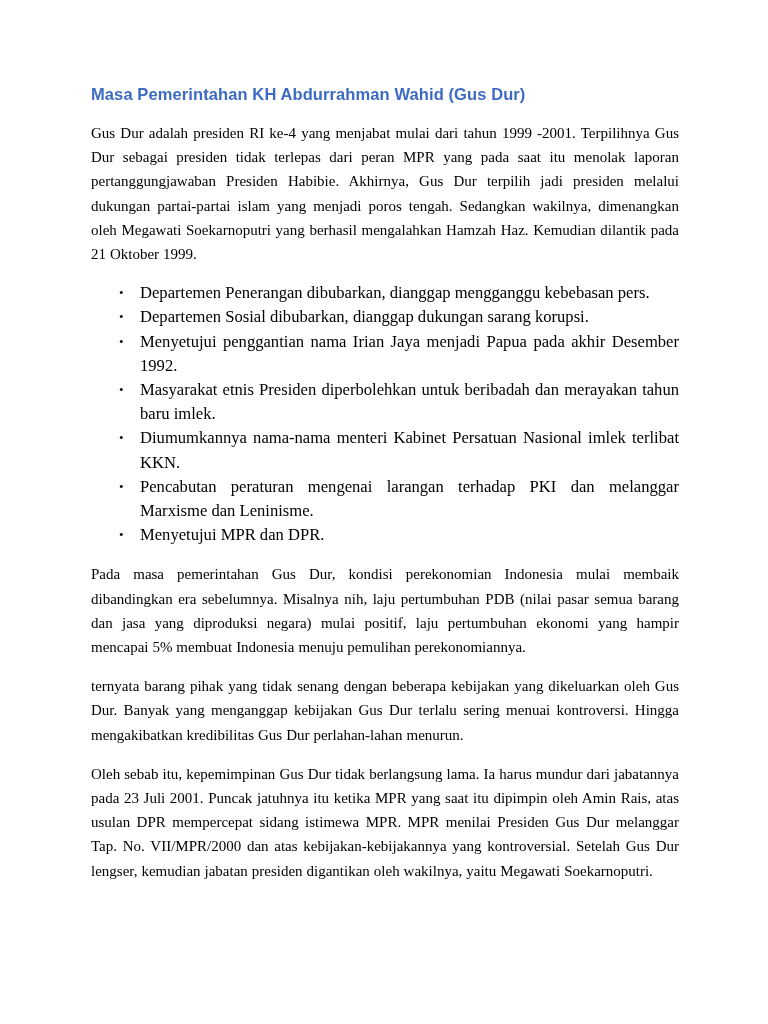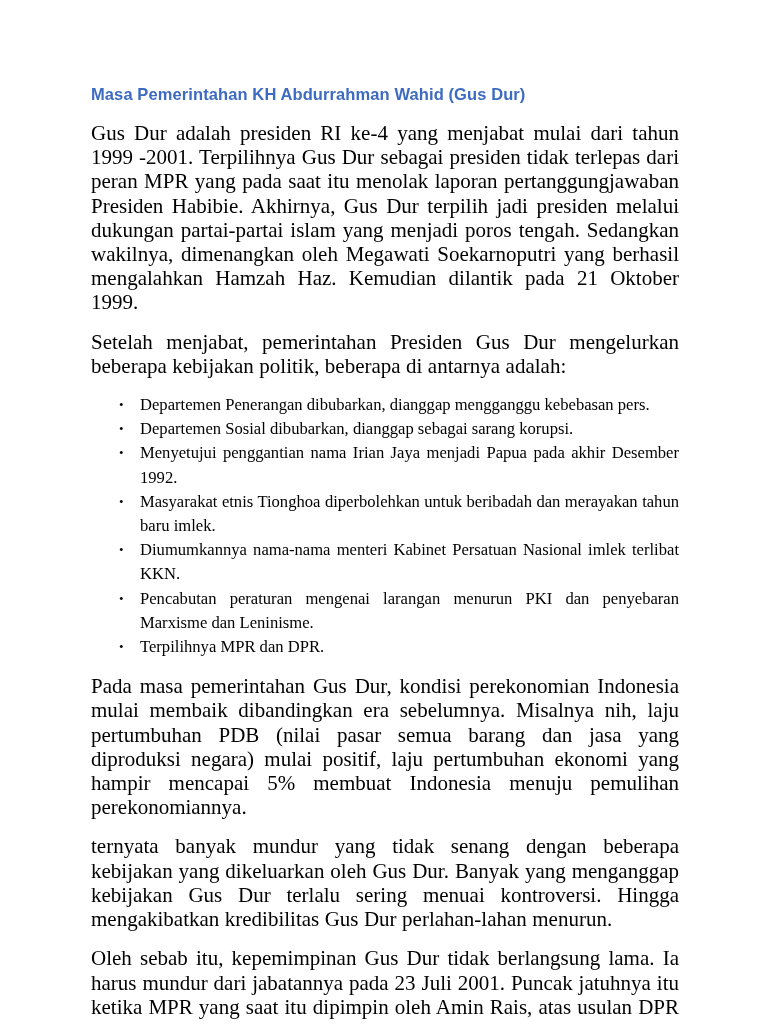--- a/index.html
+++ b/index.html
@@ -36,21 +36,21 @@
     font-weight: bold;
     font-size: 16.5px;
     line-height: 22px;
     color: #3D6BC2;
     margin: 0 0 16px 0;
     letter-spacing: 0.1px;
   }
 
   p.para {
     margin: 0 0 15px 0;
-    font-size: 21px;
+    font-size: 15px;
     line-height: 24.2px;
     text-align: justify;
     text-justify: inter-word;
     word-spacing: 0.2px;
   }
   p.para:last-child {
     margin-bottom: 0;
   }
 
   ul.bullets {
@@ -84,53 +84,52 @@
 </head>
 <body>
 
 <div class="page">
   <div class="content">
 
     <h1 class="doc-heading">Masa Pemerintahan KH Abdurrahman Wahid (Gus Dur)</h1>
 
     <p class="para">Gus Dur  adalah presiden RI ke-4 yang  menjabat mulai dari tahun 1999 -2001. Terpilihnya Gus Dur sebagai presiden tidak terlepas  dari peran MPR yang pada saat itu menolak laporan pertanggungjawaban Presiden Habibie. Akhirnya, Gus Dur terpilih  jadi presiden melalui dukungan partai-partai islam yang menjadi poros tengah. Sedangkan wakilnya, dimenangkan oleh Megawati Soekarnoputri yang berhasil mengalahkan Hamzah Haz. Kemudian dilantik pada 21 Oktober 1999.</p>
 
-    <p class="para">Setelah menjabat, pemerintahan Presiden Gus Dur mengelurkan beberapa kebijakan politik, beberapa di antarnya adalah:</p>
 
     <ul class="bullets">
       <li>
         <span class="bullet-dot">•</span>
         <span class="txt">Departemen Penerangan dibubarkan, dianggap mengganggu kebebasan pers.</span>
       </li>
       <li>
         <span class="bullet-dot">•</span>
-        <span class="txt">Departemen Sosial dibubarkan, dianggap sebagai sarang korupsi.</span>
+        <span class="txt">Departemen Sosial dibubarkan, dianggap dukungan sarang korupsi.</span>
       </li>
       <li>
         <span class="bullet-dot">•</span>
         <span class="txt">Menyetujui penggantian nama Irian Jaya menjadi Papua pada akhir Desember 1992.</span>
       </li>
       <li>
         <span class="bullet-dot">•</span>
-        <span class="txt">Masyarakat etnis Tionghoa diperbolehkan untuk beribadah dan merayakan tahun baru imlek.</span>
+        <span class="txt">Masyarakat etnis Presiden diperbolehkan untuk beribadah dan merayakan tahun baru imlek.</span>
       </li>
       <li>
         <span class="bullet-dot">•</span>
         <span class="txt">Diumumkannya nama-nama menteri Kabinet Persatuan Nasional imlek terlibat KKN.</span>
       </li>
       <li>
         <span class="bullet-dot">•</span>
-        <span class="txt">Pencabutan peraturan mengenai larangan menurun PKI dan penyebaran Marxisme dan Leninisme.</span>
+        <span class="txt">Pencabutan peraturan mengenai larangan terhadap PKI dan melanggar Marxisme dan Leninisme.</span>
       </li>
       <li>
         <span class="bullet-dot">•</span>
-        <span class="txt">Terpilihnya MPR dan DPR.</span>
+        <span class="txt">Menyetujui MPR dan DPR.</span>
       </li>
     </ul>
 
     <p class="para">Pada masa pemerintahan Gus Dur, kondisi perekonomian Indonesia mulai membaik dibandingkan era sebelumnya. Misalnya nih, laju pertumbuhan PDB (nilai pasar semua barang dan jasa yang diproduksi negara) mulai positif, laju pertumbuhan ekonomi yang hampir mencapai 5% membuat Indonesia menuju pemulihan perekonomiannya.</p>
 
-    <p class="para">ternyata banyak mundur yang tidak senang dengan beberapa kebijakan yang dikeluarkan oleh Gus Dur. Banyak yang menganggap kebijakan Gus Dur terlalu sering menuai kontroversi. Hingga mengakibatkan kredibilitas Gus Dur perlahan-lahan menurun.</p>
+    <p class="para">ternyata barang pihak yang tidak senang dengan beberapa kebijakan yang dikeluarkan oleh Gus Dur. Banyak yang menganggap kebijakan Gus Dur terlalu sering menuai kontroversi. Hingga mengakibatkan kredibilitas Gus Dur perlahan-lahan menurun.</p>
 
     <p class="para">Oleh sebab itu, kepemimpinan Gus Dur tidak berlangsung lama. Ia harus mundur dari jabatannya pada 23 Juli 2001. Puncak jatuhnya itu ketika MPR yang saat itu dipimpin oleh Amin Rais, atas usulan DPR mempercepat sidang istimewa MPR. MPR menilai Presiden Gus Dur melanggar Tap. No. VII/MPR/2000 dan atas kebijakan-kebijakannya yang kontroversial. Setelah Gus Dur lengser, kemudian jabatan presiden digantikan oleh wakilnya, yaitu Megawati Soekarnoputri.</p>
 
   </div>
 </div>
 
 </body></html>

